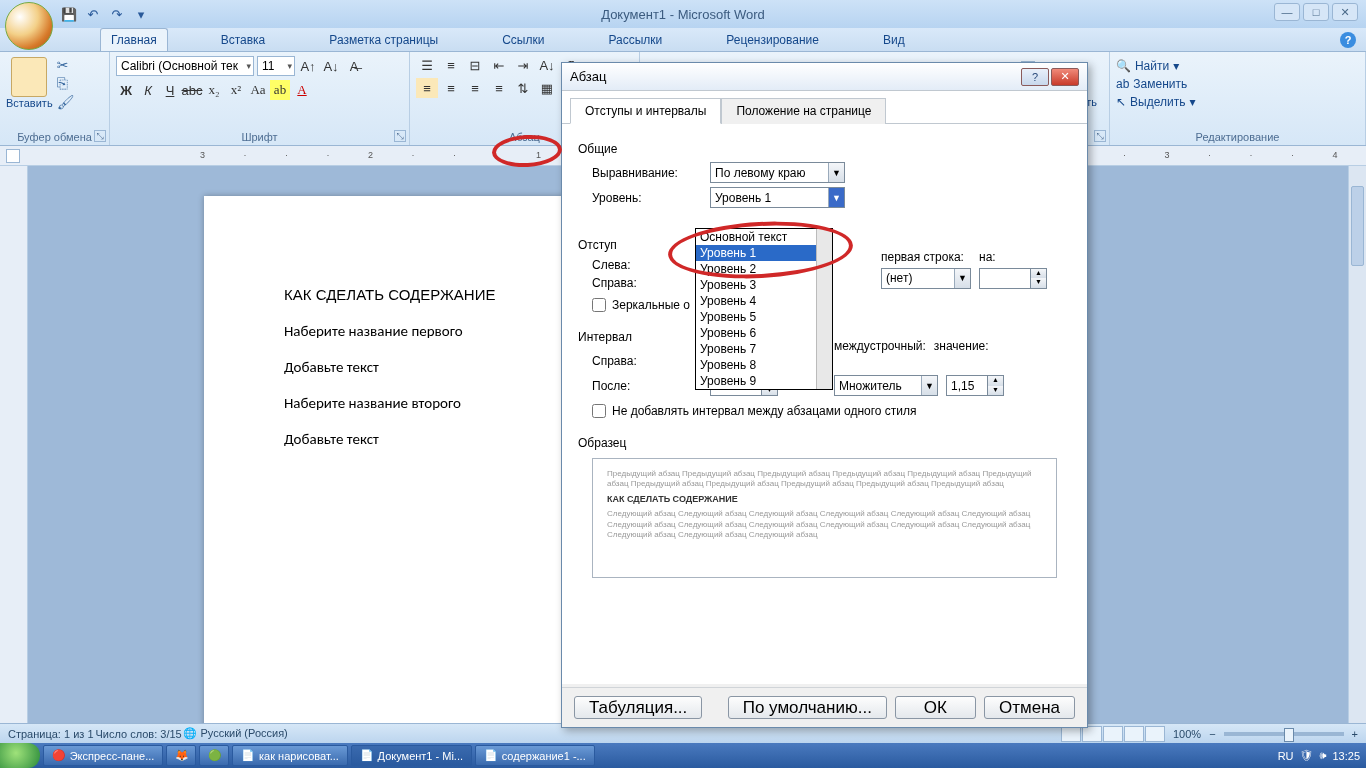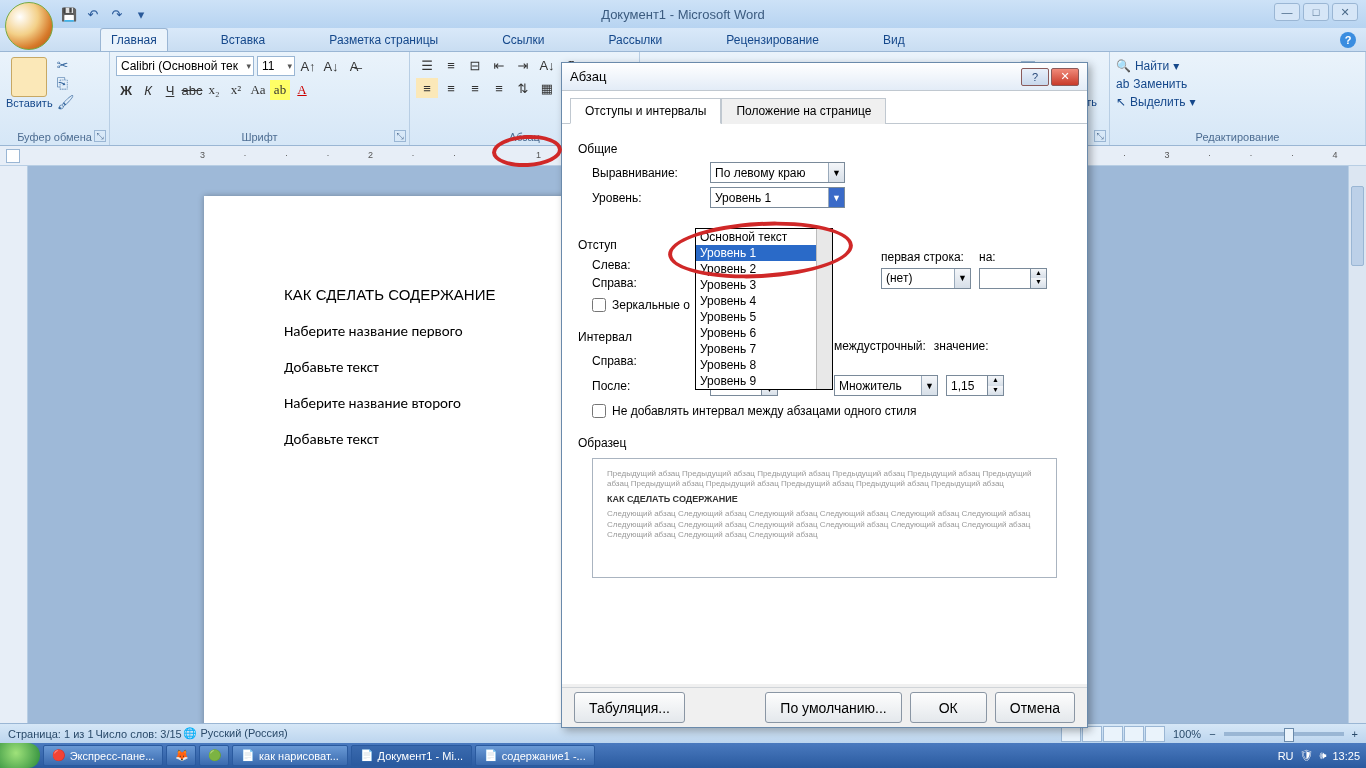--- a/index.html
+++ b/index.html
@@ -95,21 +95,21 @@
 
 .dropdown-list{position:absolute; left:695px; top:228px; width:138px; background:#fff; border:1px solid #000; z-index:200; font-size:12px;}
 .dropdown-list div{padding:1px 4px;}
 .dropdown-list .sel{background:#2a6ac8; color:#fff;}
 .dropdown-list .sb{position:absolute; right:0; top:0; bottom:0; width:16px; background:#e8e8e8; border-left:1px solid #bbb;}
 
 .preview-box{margin:8px 14px 0; border:1px solid #aab4c0; height:120px; padding:10px 14px; font-size:8px; color:#999; line-height:1.3; overflow:hidden;}
 .preview-box .bold{color:#333; font-size:9px; font-weight:bold; margin:4px 0;}
 
 .dlg-foot{position:absolute; bottom:0; left:0; right:0; height:40px; background:#f0f0f0; border-top:1px solid #d0d4d8; display:flex; align-items:center; padding:0 12px; gap:8px;}
-.wbtn{height:31px; padding:0 14px; background:linear-gradient(#fdfdfd,#e4e8ec); border:1px solid #8a96a4; border-radius:3px; font-size:14px; display:flex; align-items:center;}
+.wbtn{height:23px; padding:0 14px; background:linear-gradient(#fdfdfd,#e4e8ec); border:1px solid #8a96a4; border-radius:3px; font-size:17px; display:flex; align-items:center;}
 .dlg-foot .spacer{flex:1;}
 
 .red-circle{position:absolute; border:4px solid #d02828; border-radius:50%; pointer-events:none; z-index:300;}
 .circle1{left:492px; top:135px; width:70px; height:32px; transform:rotate(-3deg);}
 .circle2{left:668px; top:222px; width:185px; height:56px; transform:rotate(-3deg);}
 
 .ruler-ticks{position:absolute; left:200px; right:20px; top:4px; height:12px; font-size:9px; color:#555; letter-spacing:18px; white-space:nowrap; overflow:hidden;}
 </style>
 </head>
 <body>

